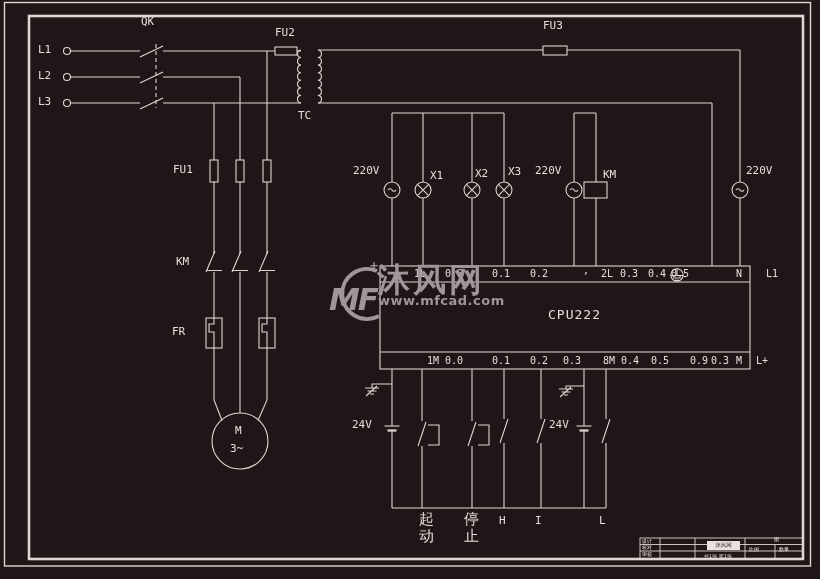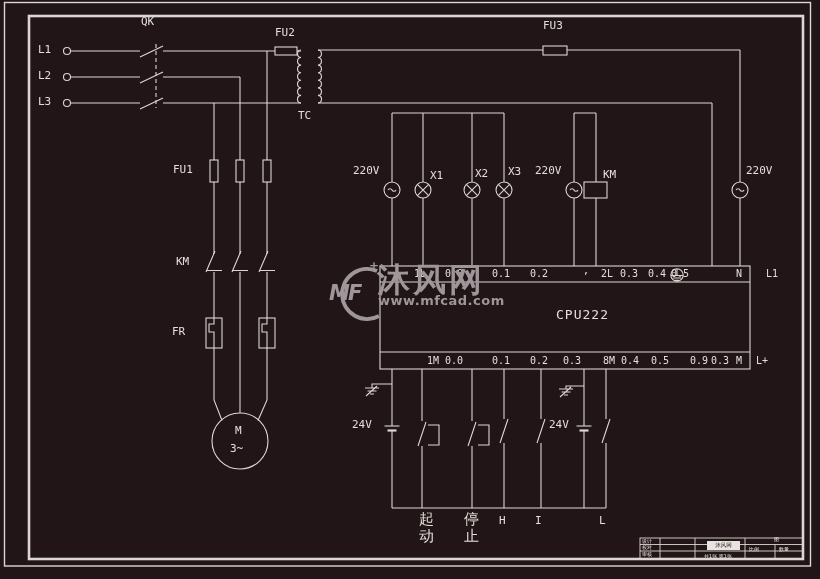--- a/index.html
+++ b/index.html
@@ -2,28 +2,28 @@
 <html><head>
 <meta charset="utf-8">
 <style>
   html,body{margin:0;padding:0;background:#211517;}
   #stage{position:relative;width:820px;height:579px;background:#211517;overflow:hidden;
          font-family:"DejaVu Sans Mono", monospace;}
   svg{position:absolute;left:0;top:0;}
   .lbl{position:absolute;color:#e4dedb;font-size:11px;line-height:1;white-space:pre;
        font-family:"DejaVu Sans Mono", monospace;}
   .sm{font-size:10px;margin-left:32px;}
-  .big{font-size:13px;letter-spacing:1px;margin-left:8px;}
+  .big{font-size:13px;letter-spacing:1px;}
   .cjk{font-size:15px;font-family:"DejaVu Sans", sans-serif;}
   .tiny{font-size:5px;color:#efe9e5;font-family:"DejaVu Sans", sans-serif;}
   .wm{position:absolute;color:#9e9698;font-family:"DejaVu Sans", sans-serif;font-weight:bold;}
   .wm-name{left:377px;top:258px;font-size:33px;letter-spacing:3px;}
   .wm-url{left:378px;top:293px;font-size:13px;letter-spacing:.5px;}
   .wm-plus{left:369px;top:259px;font-size:12px;font-weight:bold;}
-  .wm-mf{left:329px;top:281px;font-size:21px;font-style:italic;letter-spacing:-2px;}
+  .wm-mf{left:329px;top:281px;font-size:31px;font-style:italic;letter-spacing:-2px;}
   .stamp{position:absolute;left:707px;top:541px;width:33px;height:9px;background:#e9e3df;
          color:#2a1d1f;font-size:5.5px;line-height:9px;text-align:center;
          font-family:"DejaVu Sans", sans-serif;overflow:hidden;}
 </style>
 </head>
 <body>
 
 <div id="stage">
 
 <svg width="820" height="579" viewBox="0 0 820 579">

